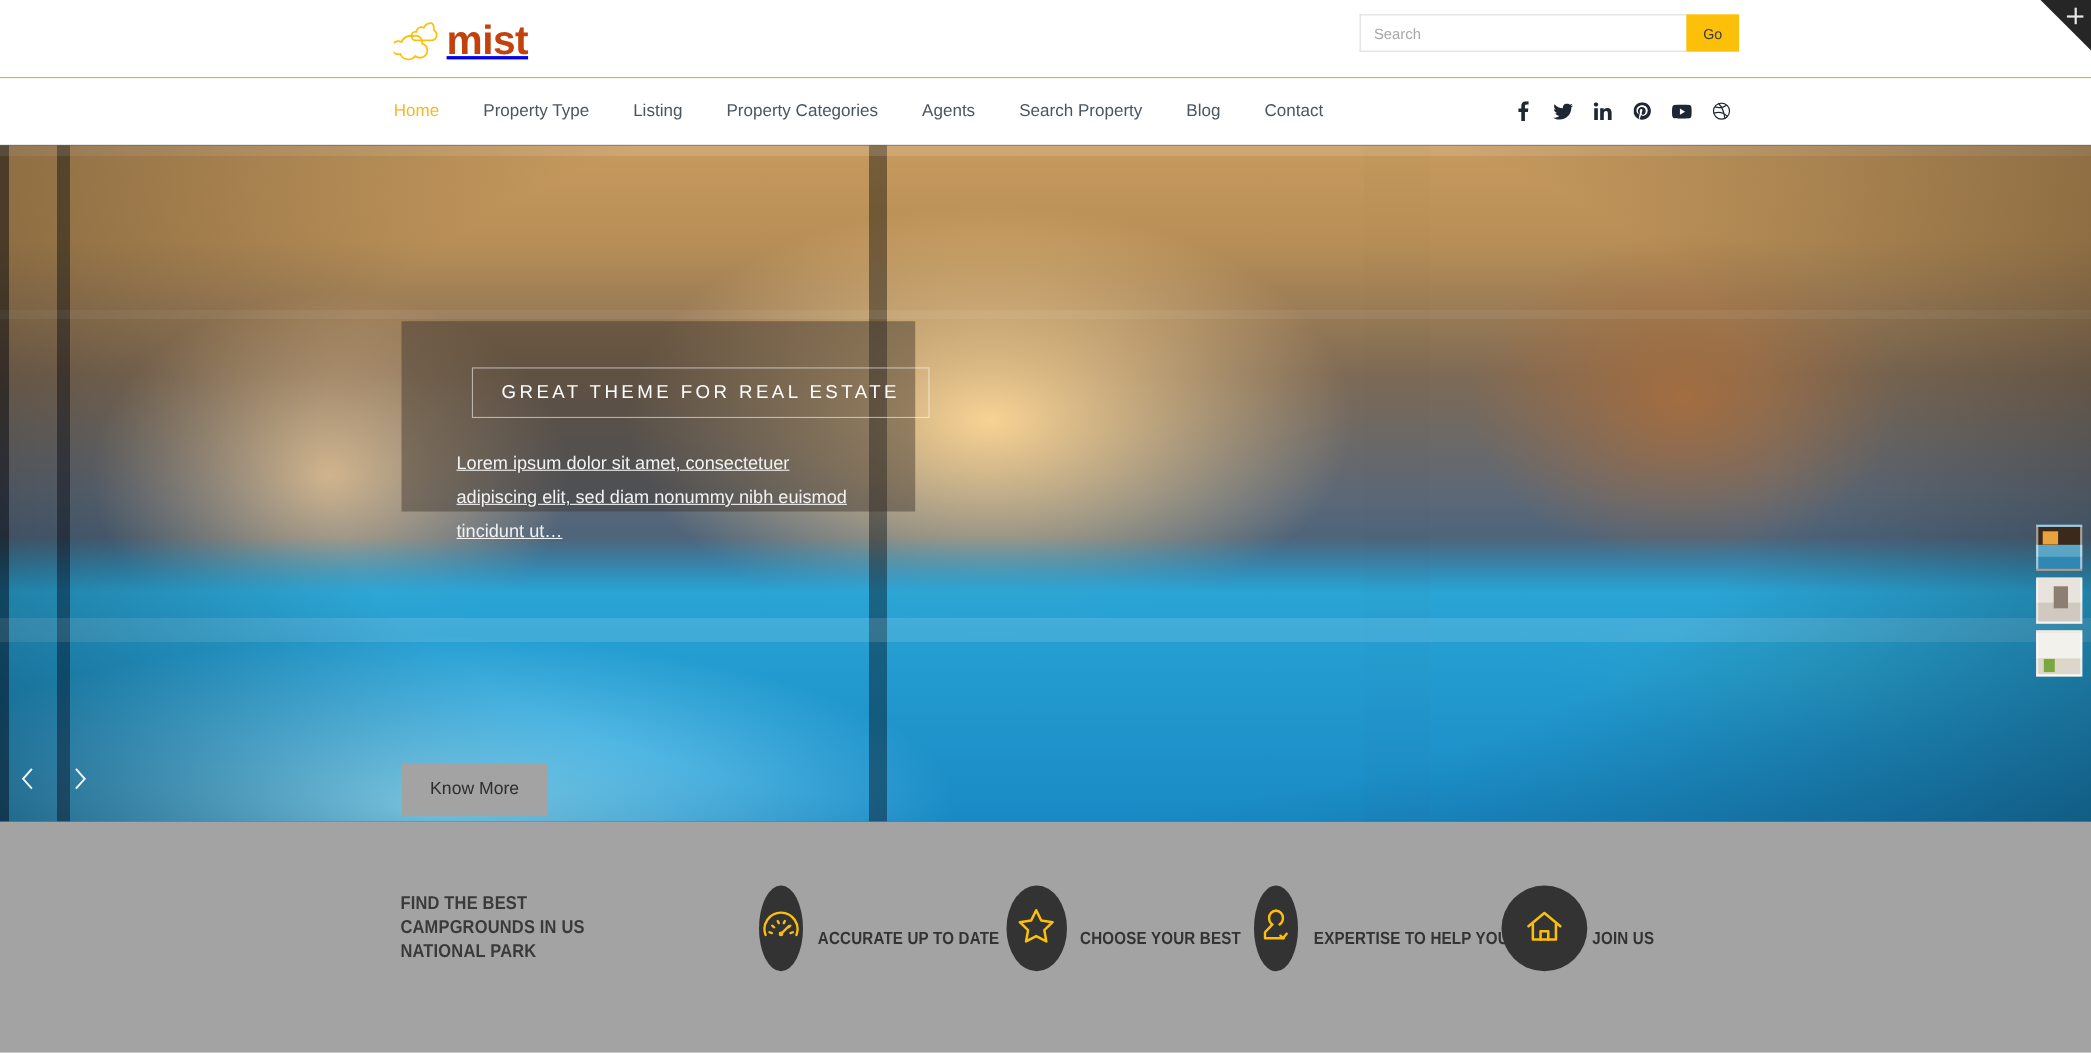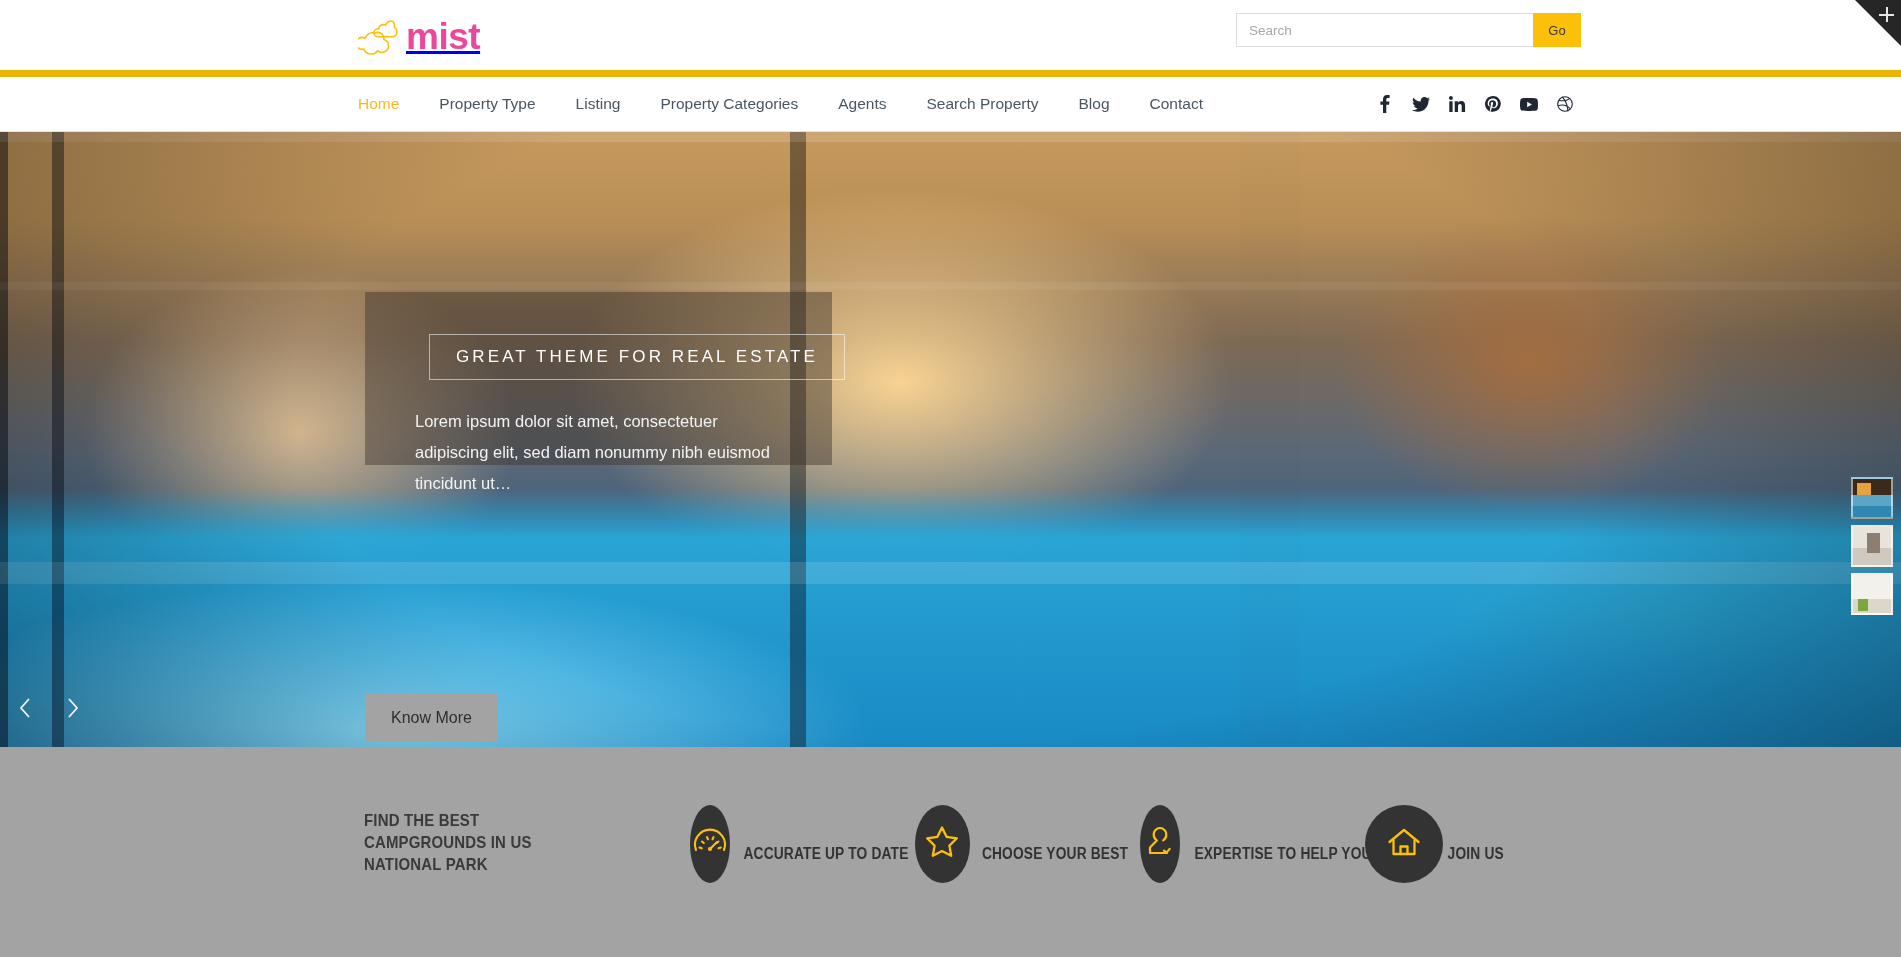--- a/index.html
+++ b/index.html
@@ -22,21 +22,21 @@
   .logo {
     position: absolute;
     left: 358px; top: 12px;
     display: flex; align-items: center;
     height: 48px;
   }
   .logo-cloud { width: 52px; height: 40px; position: relative; }
   .logo-text {
     font-size: 37px;
     font-weight: bold;
-    color: #ec4899;
+    color: #c2410c;
     letter-spacing: -0.5px;
     line-height: 1;
     margin-left: -4px;
   }
   .search-wrap {
     position: absolute;
     right: 320px; top: 13px;
     display: flex;
     height: 34px;
   }
@@ -76,21 +76,21 @@
   }
   .corner-plus:before, .corner-plus:after {
     content: ""; position: absolute; background: #e8e8e8;
   }
   .corner-plus:before { left: 7px; top: 0; width: 1.5px; height: 15px; }
   .corner-plus:after  { left: 0; top: 7px; width: 15px; height: 1.5px; }
 
   
   .navbar {
     height: 62px;
-    border-top: 7px solid #eab308;
+    border-top: 1px solid #eab308;
     border-bottom: 1px solid #e4e4e4;
     background: #fff;
     position: relative;
     display: flex;
     align-items: center;
   }
   .nav-links {
     position: absolute;
     left: 358px;
     display: flex;
@@ -186,20 +186,21 @@
     letter-spacing: 3.1px;
     font-weight: 400;
     white-space: nowrap;
   }
   .caption-text {
     margin: 26px 0 0 50px;
     width: 360px;
     color: #f2f2f2;
     font-size: 16.5px;
     line-height: 31px;
+    text-decoration: underline;
   }
   .know-more {
     position: absolute;
     left: 365px; top: 562px;
     background: #a3a3a3;
     border: none;
     color: #2e2e2e;
     font-size: 16px;
     padding: 15px 26px;
     cursor: pointer;

